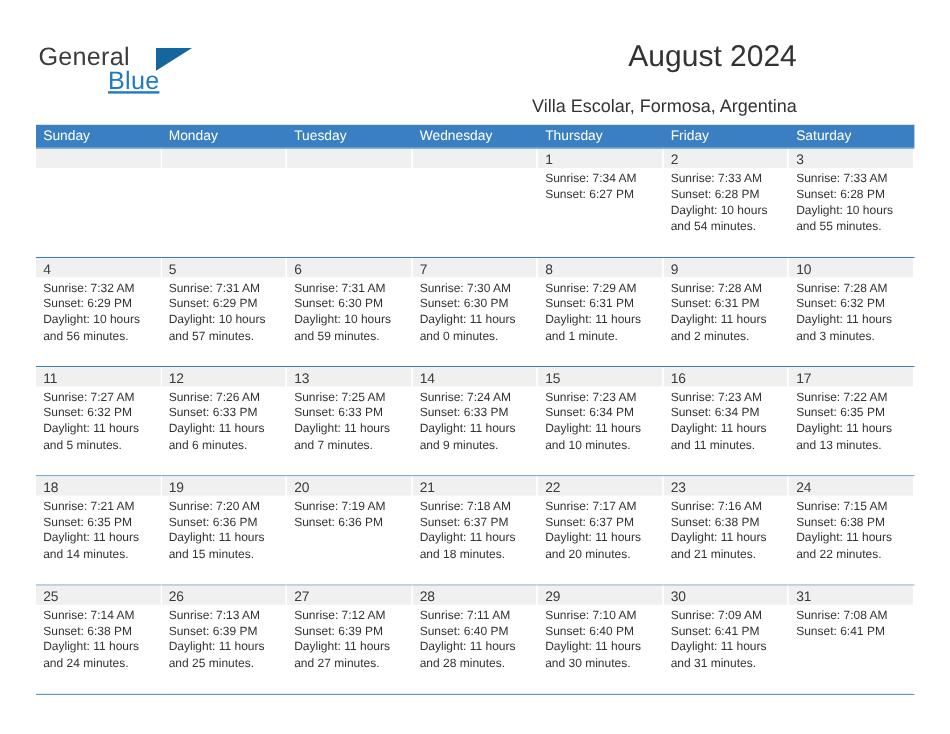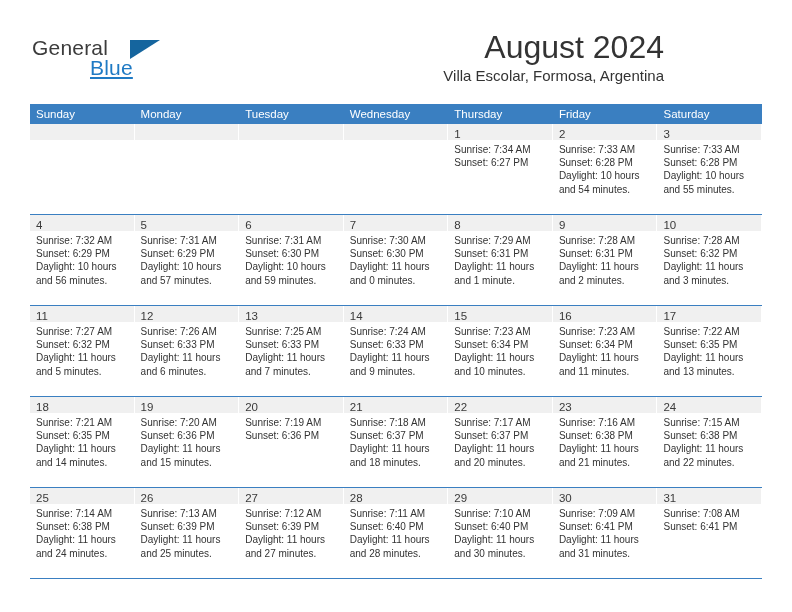--- a/index.html
+++ b/index.html
@@ -66,28 +66,28 @@
     border-right: 30px solid transparent;
   }
 
   .title-block {
     position: absolute;
     right: 36px;
     top: 30px;
     text-align: right;
   }
   .cal-title {
-    font-size: 32px;
+    font-size: 25px;
     color: #333333;
     font-weight: normal;
     line-height: 34px;
     white-space: nowrap;
   }
   .cal-subtitle {
-    margin-top: 3px;
+    margin-top: 16px;
     font-size: 15px;
     color: #333333;
     line-height: 18px;
     white-space: nowrap;
   }
 
   
   .calendar {
     position: absolute;
     left: 30px;

